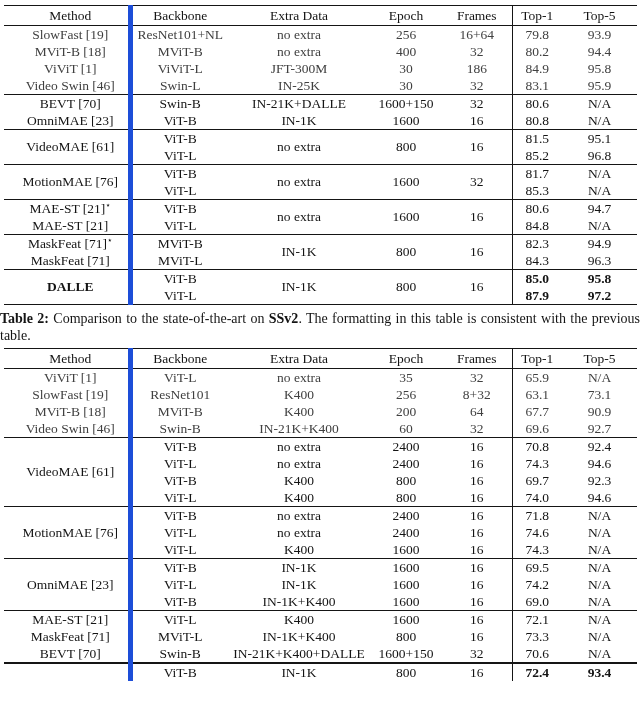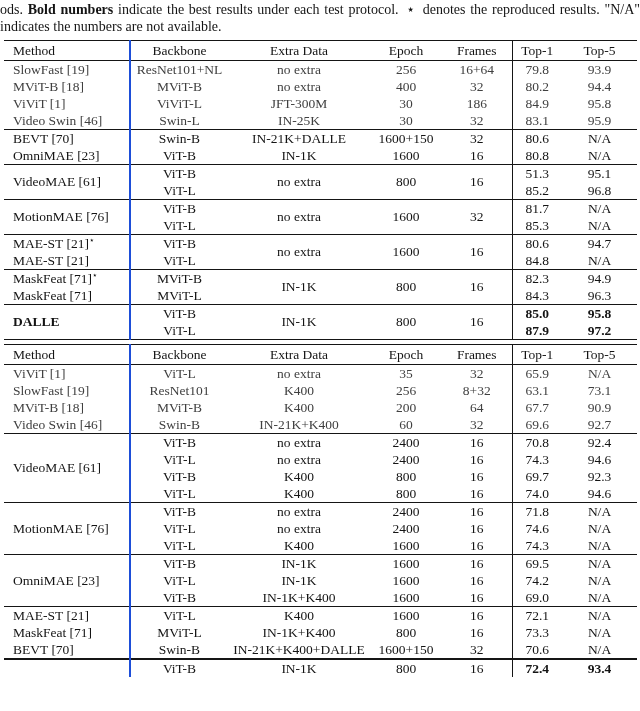--- a/index.html
+++ b/index.html
@@ -41,36 +41,35 @@
     font-weight: normal;
     text-align: center;
     overflow: hidden;
     white-space: nowrap;
     vertical-align: middle;
     line-height: 1;
   }
   .paper-table thead tr { border-bottom: 1px solid #151515; }
   .paper-table thead th { height: 19px; }
 
-  .paper-table .c0 { text-align: left; padding-left: 9px; border-right: 2px solid #1d4ed8; }
+  .paper-table .c0 { text-align: center; padding-left: 9px; border-right: 5px solid #1d4ed8; }
   .paper-table .c5 { border-left: 1px solid #151515; }
 
   .paper-table tr.sep > td  { border-top: 1.4px solid #151515; }
   .paper-table tr.sep2 > td { border-top: 2px solid #151515; }
   .paper-table tr.gray td   { color: #404040; }
   .paper-table td.bold      { font-weight: bold; }
 
   .paper-table sup { font-size: 9px; line-height: 0; vertical-align: super; }
 </style>
 </head>
 <body>
 
 <div class="page">
 
-  <p class="body-text intro"><span>ods. </span><b>Bold numbers</b><span> indicate the best results under each test protocol. </span><span class="star">⋆</span><span> denotes the reproduced results. "N/A" indicates the numbers are not available.</span></p>
 
   <table class="paper-table" id="t1">
     <colgroup>
       <col style="width:126px">
         <col style="width:98px">
         <col style="width:142px">
       <col style="width:72px">
         <col style="width:70px">
         <col style="width:50px">
         <col style="width:75px">
@@ -140,21 +139,21 @@
           <td class="c4">16</td>
           <td class="c5">80.8</td>
           <td class="c6">N/A</td>
         </tr>
         <tr class="sep">
           <td class="c0" rowspan="2">VideoMAE [61]</td>
           <td class="c1">ViT-B</td>
           <td class="c2" rowspan="2">no extra</td>
           <td class="c3" rowspan="2">800</td>
           <td class="c4" rowspan="2">16</td>
-          <td class="c5">51.3</td>
+          <td class="c5">81.5</td>
           <td class="c6">95.1</td>
         </tr>
         <tr>
           <td class="c1">ViT-L</td>
           <td class="c5">85.2</td>
           <td class="c6">96.8</td>
         </tr>
         <tr class="sep">
           <td class="c0" rowspan="2">MotionMAE [76]</td>
           <td class="c1">ViT-B</td>
@@ -209,20 +208,21 @@
           <td class="c6 bold">95.8</td>
         </tr>
         <tr>
           <td class="c1">ViT-L</td>
           <td class="c5 bold">87.9</td>
           <td class="c6 bold">97.2</td>
         </tr>
       </tbody>
   </table>
 
+  <p class="body-text caption"><b>Table 2:</b><span> Comparison to the state-of-the-art on </span><b>SSv2</b><span>. The formatting in this table is consistent with the previous table.</span></p>
 
   <table class="paper-table" id="t2">
     <colgroup>
       <col style="width:126px">
         <col style="width:98px">
         <col style="width:142px">
       <col style="width:72px">
         <col style="width:70px">
         <col style="width:50px">
         <col style="width:75px">

